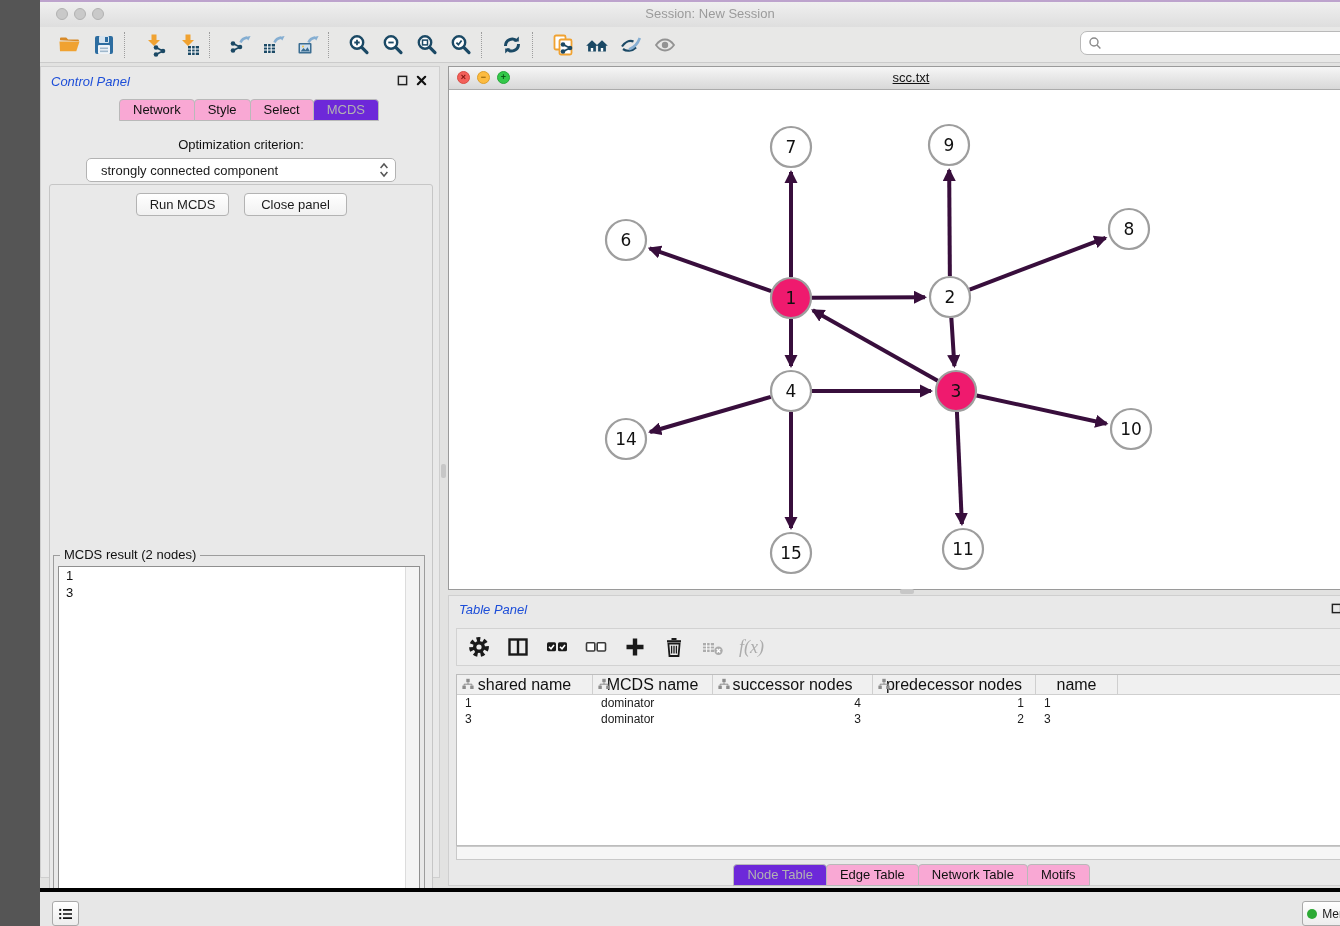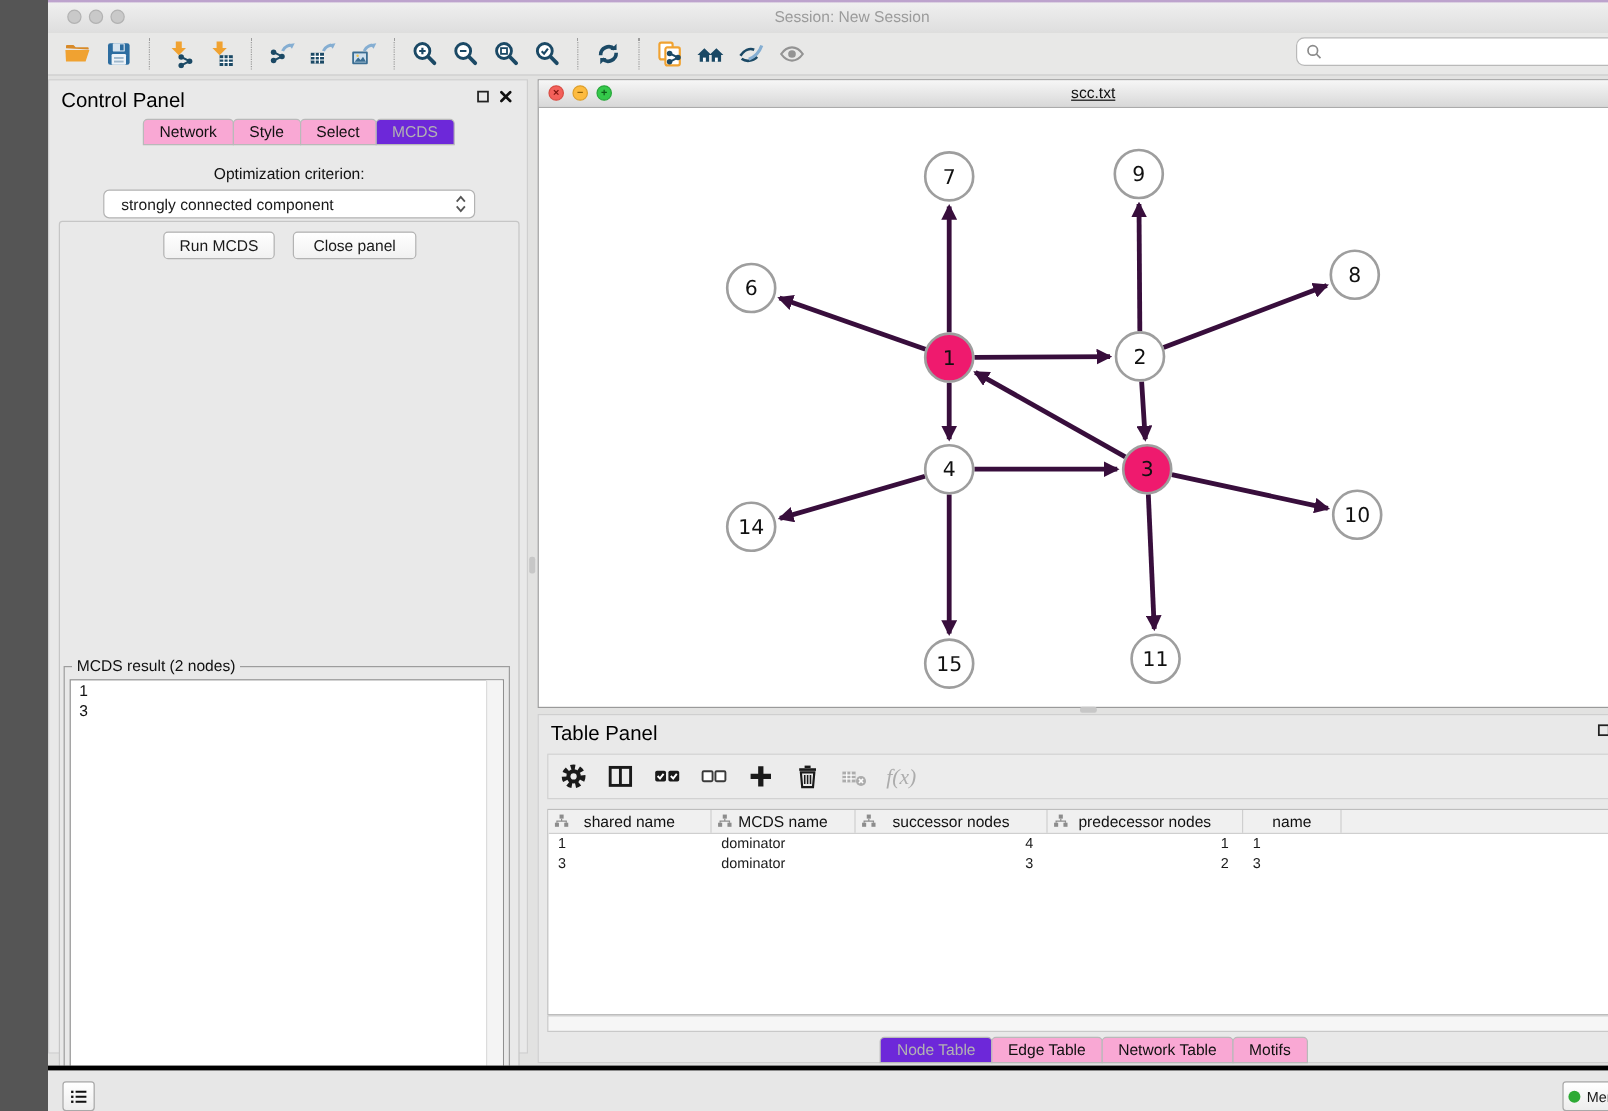--- a/index.html
+++ b/index.html
@@ -10,30 +10,30 @@
   .top-accent{left:0;top:0;width:1340px;height:2px;background:#bda3cd;z-index:9;}
   .titlebar{left:0;top:0;width:1340px;height:27px;background:linear-gradient(#f1f1f1,#dedede);
             border-bottom:1px solid #c6c6c6;}
   .traffic{position:absolute;top:8px;width:12px;height:12px;border-radius:50%;
            background:#c9c9c9;border:1px solid #b2b2b2;box-sizing:border-box;}
   .app-title{position:absolute;left:0;top:0;width:100%;text-align:center;line-height:27px;
              font-size:13px;color:#9b9b9b;}
   
   .toolbar{left:0;top:27px;width:1340px;height:36px;background:#e8e8e7;border-bottom:1px solid #cbcbcb;
            display:flex;align-items:center;padding-left:8px;box-sizing:border-box;}
-  .tb-btn{width:34px;height:30px;display:flex;align-items:center;justify-content:center;border-radius:4px;}
+  .tb-btn{width:34px;height:30px;display:flex;align-items:center;justify-content:flex-end;border-radius:4px;}
   .tb-btn.disabled{opacity:.95;}
   .tb-sep{width:0;height:26px;border-left:1px dotted #9d9d9d;margin:0 8px;}
   .icon{display:flex;align-items:center;justify-content:center;}
   .search-wrap{position:absolute;right:12px;top:31px;width:288px;height:24px;background:#fff;
                border:1px solid #b9b9b9;border-radius:7px;display:flex;align-items:center;
                padding:0 7px;box-sizing:border-box;gap:4px;}
   .search-wrap input{border:none;outline:none;flex:1;font-size:13px;font-family:"Liberation Sans",sans-serif;background:transparent;}
   
-  .panel-title{font-size:17px;color:#000000;}
+  .panel-title{font-size:13px;color:#1d4ed8;font-style:italic;}
   .win-btns{position:absolute;display:flex;gap:8px;align-items:center;}
   
   .control-panel{left:0;top:66px;width:400px;height:812px;background:#e9e9e9;border:1px solid #cfcfcf;box-sizing:border-box;}
   .tabs-row{position:absolute;display:flex;}
   .tab{height:20px;padding:0 13px;background:#f9a8d4;border:1px solid #b9b9b9;margin-right:-1px;
        border-radius:4px 4px 0 0;line-height:20px;font-size:13px;color:#111;}
   .tab.selected{background:#6d28d9;color:#b2b2b2;}
   .tab-box{left:8px;top:117px;width:384px;height:757px;background:#e9e9e9;border:1px solid #c6c6c6;border-radius:3px;box-sizing:border-box;}
   .opt-label{left:8px;top:136px;width:384px;text-align:center;font-size:13px;color:#111;}
   .dropdown{left:45px;top:157px;width:310px;height:24px;background:#fff;border:1px solid #b3b3b3;border-radius:5px;
@@ -55,21 +55,21 @@
   .net-title{position:absolute;width:100%;text-align:center;line-height:21px;font-size:13px;color:#111;text-decoration:underline;}
   .net-canvas{position:absolute;left:0;top:22px;right:0;bottom:0;}
   
   .tbl-panel{left:408px;top:595px;width:926px;height:291px;background:#e9e9e9;border:1px solid #cfcfcf;box-sizing:border-box;}
   .tbl-toolbar{left:416px;top:628px;width:911px;height:38px;background:#ececec;border:1px solid #d2d2d2;
                display:flex;align-items:center;padding-left:8px;gap:13px;box-sizing:border-box;}
   .fx-text{font-family:"Liberation Serif",serif;font-style:italic;font-size:18px;color:#a9a9a9;}
   .tbl-area{left:416px;top:674px;width:911px;height:172px;background:#fff;border:1px solid #bdbdbd;box-sizing:border-box;overflow:hidden;}
   .thead{display:flex;height:19px;background:#f0f0f0;border-bottom:1px solid #cfcfcf;}
   .th{position:relative;height:19px;border-right:1px solid #cfcfcf;box-sizing:border-box;
-      font-size:13px;color:#111;display:flex;align-items:center;justify-content:center;}
+      font-size:16px;color:#111;display:flex;align-items:center;justify-content:center;}
   .th .colicon{position:absolute;left:5px;top:3px;}
   .tr{display:flex;height:16px;}
   .td{font-size:12px;line-height:16px;box-sizing:border-box;white-space:nowrap;overflow:hidden;}
   .tbl-scroll{left:416px;top:846px;width:911px;height:14px;background:#f6f6f6;border:1px solid #c9c9c9;box-sizing:border-box;}
   .bottom-tabs{left:408px;top:864px;width:926px;display:flex;justify-content:center;}
   
   .statusbar{left:0;top:888px;width:1340px;height:38px;background:#e7e7e7;border-top:4px solid #000000;}
   .sq-btn{position:absolute;background:linear-gradient(#ffffff,#ededed);border:1px solid #a9a9a9;border-radius:3px;
           display:flex;align-items:center;justify-content:center;box-sizing:border-box;gap:5px;font-size:12px;}
   .mem-dot{width:10px;height:10px;border-radius:50%;}

